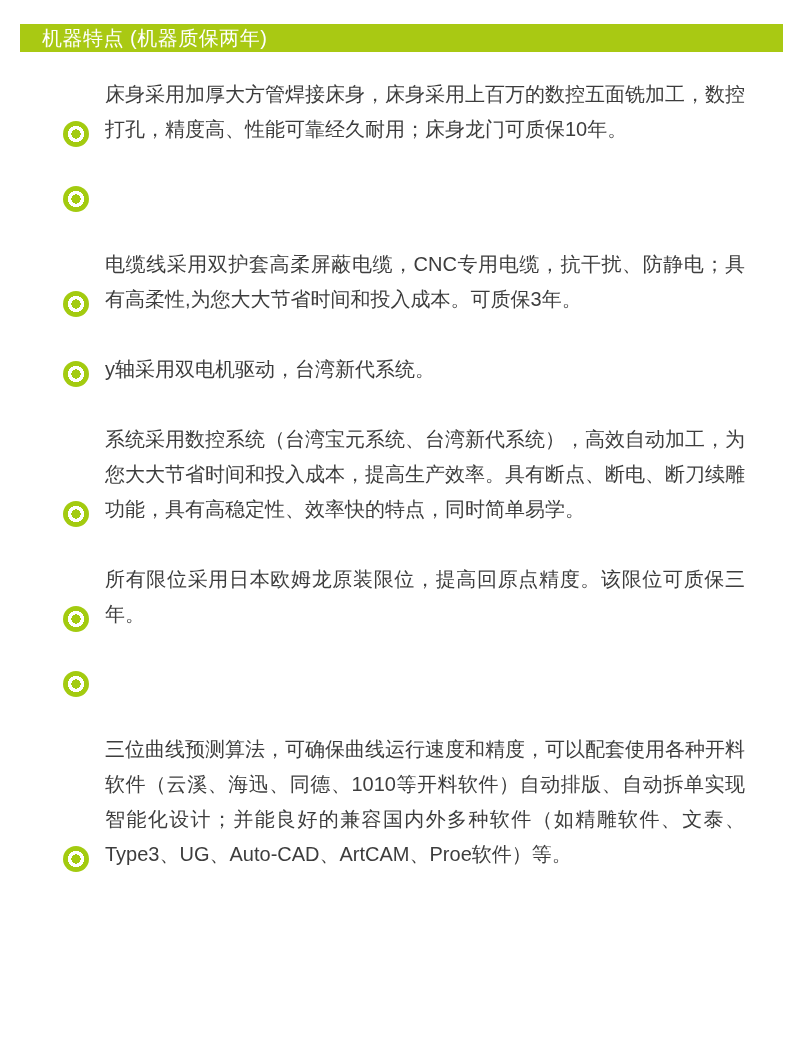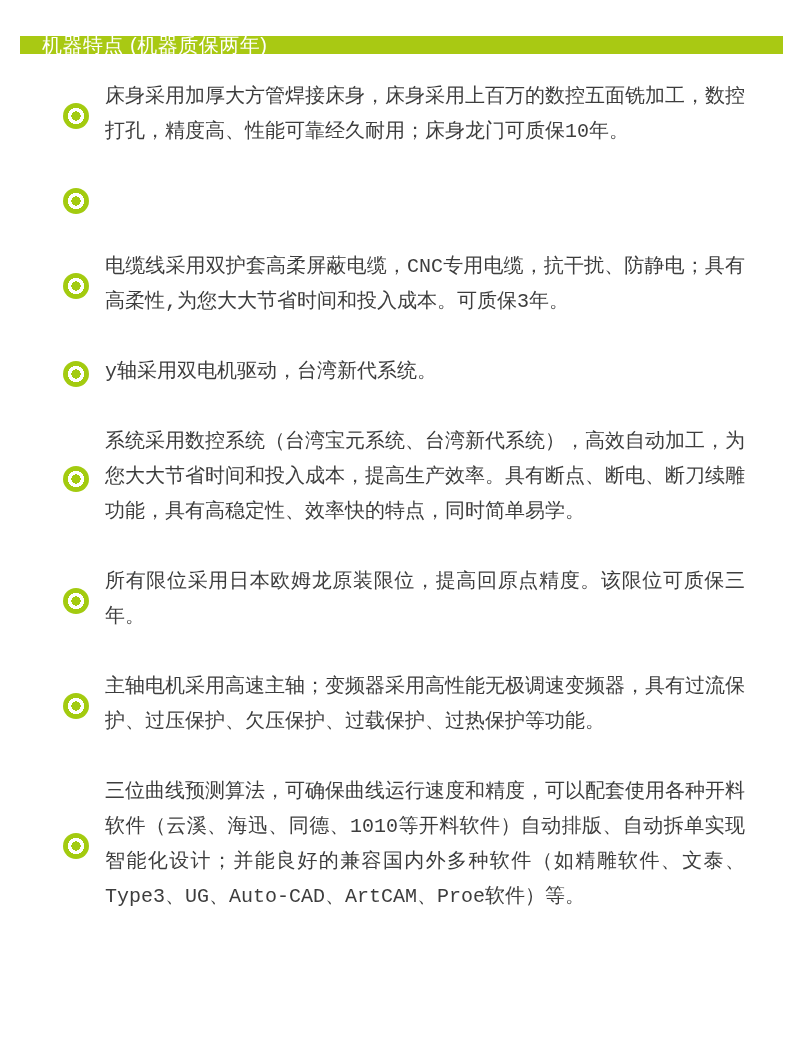--- a/index.html
+++ b/index.html
@@ -7,41 +7,40 @@
     padding: 0;
     background: #ffffff;
   }
   body {
     width: 800px;
     height: 1048px;
     overflow: hidden;
     font-family: "Liberation Sans", "DejaVu Sans", sans-serif;
   }
   .title-bar {
-    margin: 36px 17px 0 20px;
-    height: 18px;
+    margin: 24px 17px 0 20px;
+    height: 28px;
     background: #a9c913;
     display: flex;
     align-items: center;
     padding-left: 22px;
   }
   .title-bar .title-text {
     color: #ffffff;
     font-size: 20px;
     line-height: 33px;
     letter-spacing: 0.5px;
   }
   .features {
     padding: 25px 0 0 63px;
   }
   .feature-item {
     display: flex;
-    align-items: center;
+    align-items: flex-end;
     margin-bottom: 35px;
-    font-family: Liberation Mono, monospace;
   }
   .feature-item:last-child {
     margin-bottom: 0;
   }
   .bullet {
     flex: 0 0 26px;
     width: 26px;
     height: 26px;
     border-radius: 50%;
     margin-top: 4px;
@@ -94,21 +93,20 @@
     <p class="feature-text">系统采用数控系统（台湾宝元系统、台湾新代系统），高效自动加工，为您大大节省时间和投入成本，提高生产效率。具有断点、断电、断刀续雕功能，具有高稳定性、效率快的特点，同时简单易学。</p>
   </div>
 
   <div class="feature-item">
     <span class="bullet"></span>
     <p class="feature-text">所有限位采用日本欧姆龙原装限位，提高回原点精度。该限位可质保三年。</p>
   </div>
 
   <div class="feature-item">
     <span class="bullet"></span>
-    <p class="feature-text">主轴电机采用高速主轴；变频器采用高性能无极调速变频器，具有过流保护、过压保护、欠压保护、过载保护、过热保护等功能。</p>
   </div>
 
   <div class="feature-item">
     <span class="bullet"></span>
     <p class="feature-text">三位曲线预测算法，可确保曲线运行速度和精度，可以配套使用各种开料软件（云溪、海迅、同德、1010等开料软件）自动排版、自动拆单实现智能化设计；并能良好的兼容国内外多种软件（如精雕软件、文泰、Type3、UG、Auto-CAD、ArtCAM、Proe软件）等。</p>
   </div>
 
 </main>
 
 </body></html>

